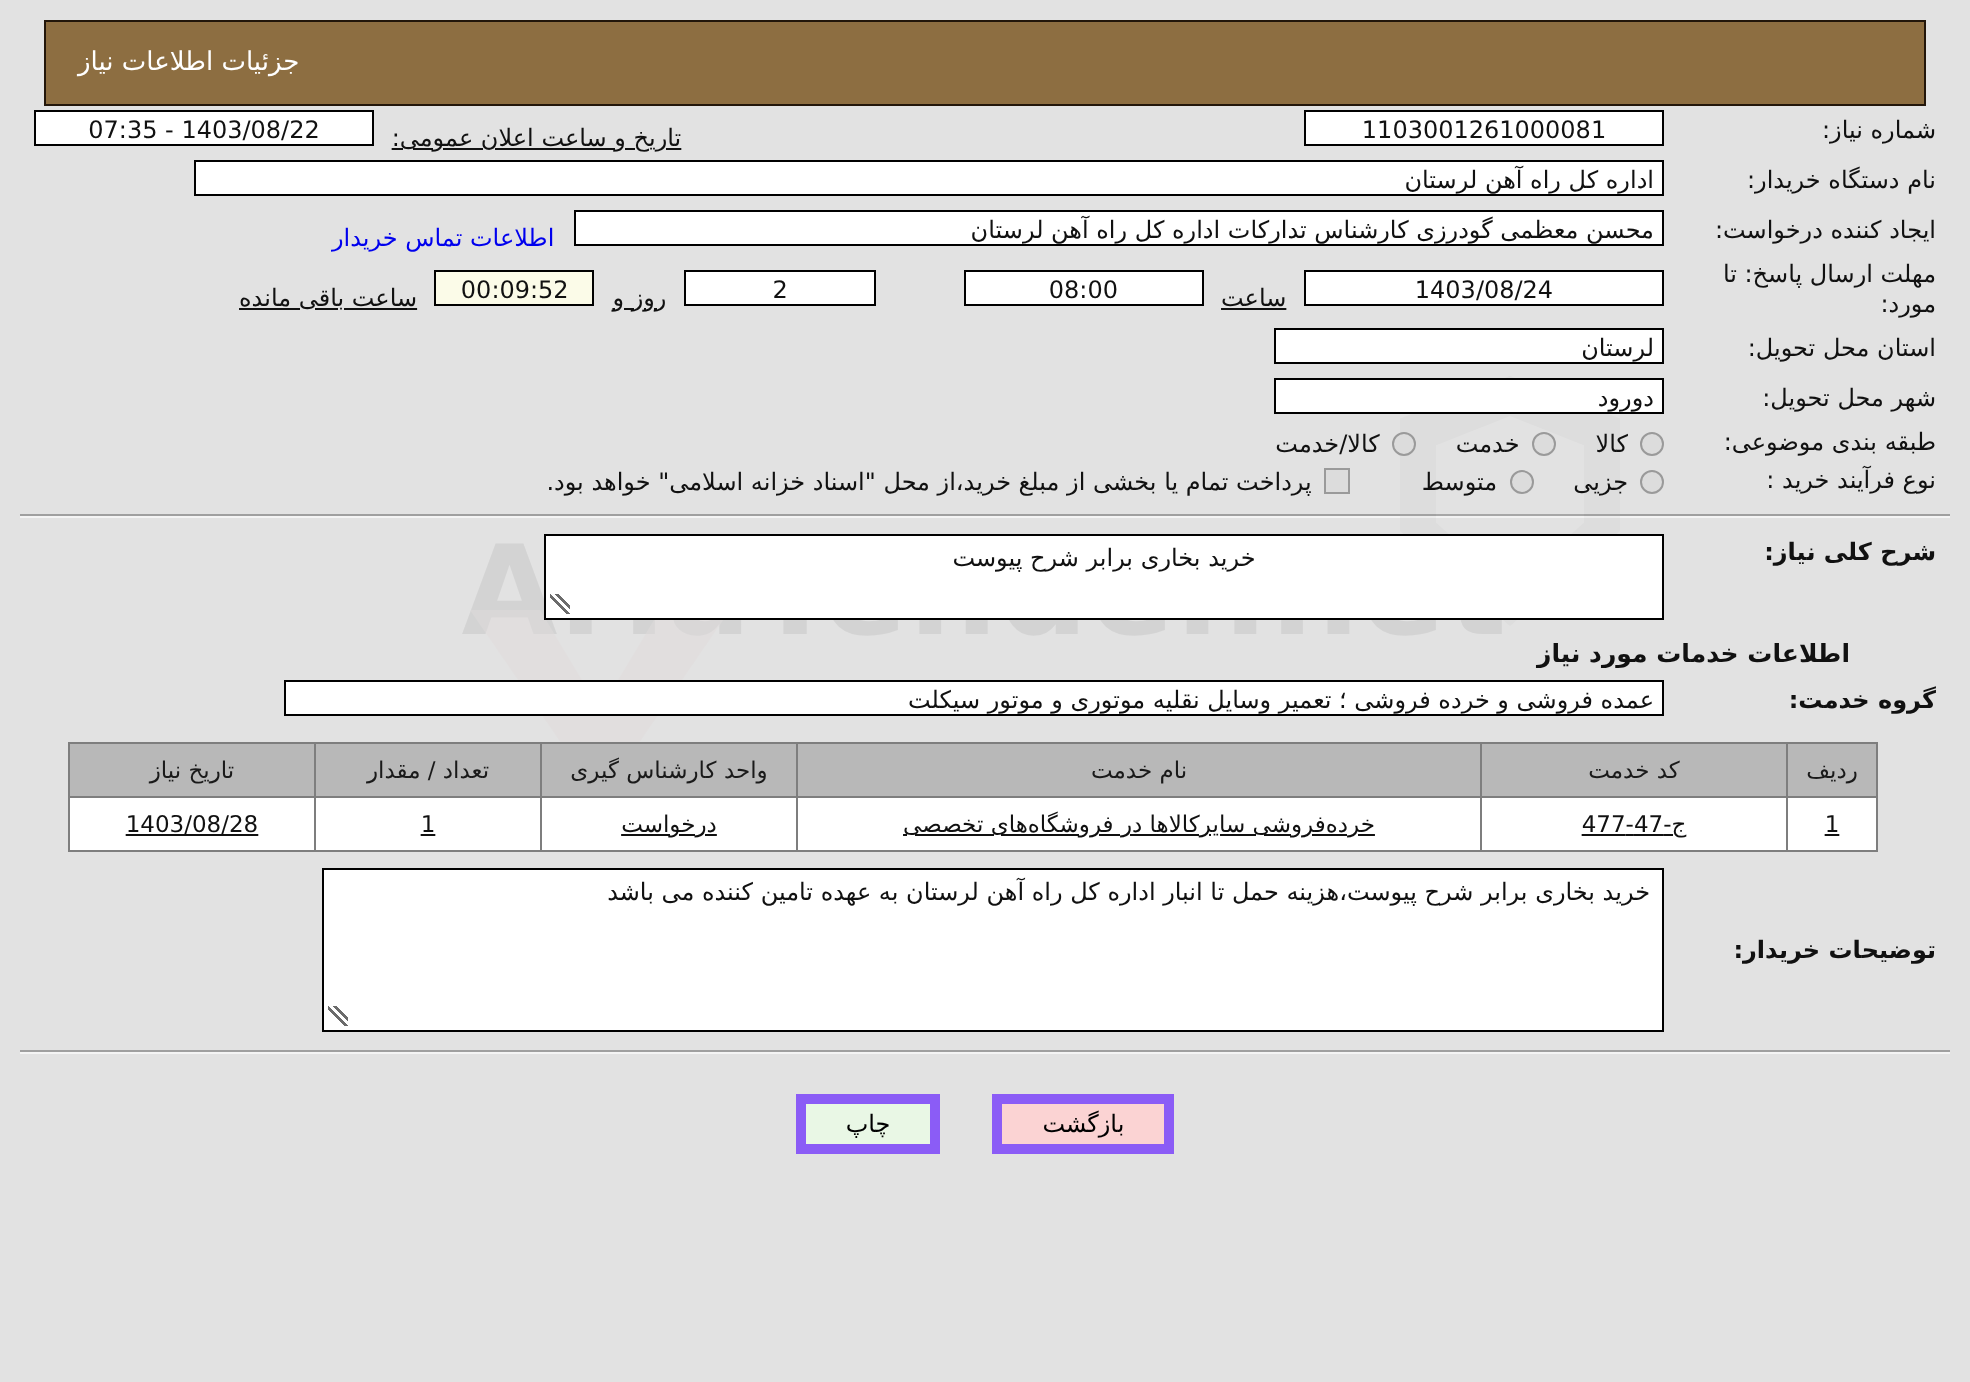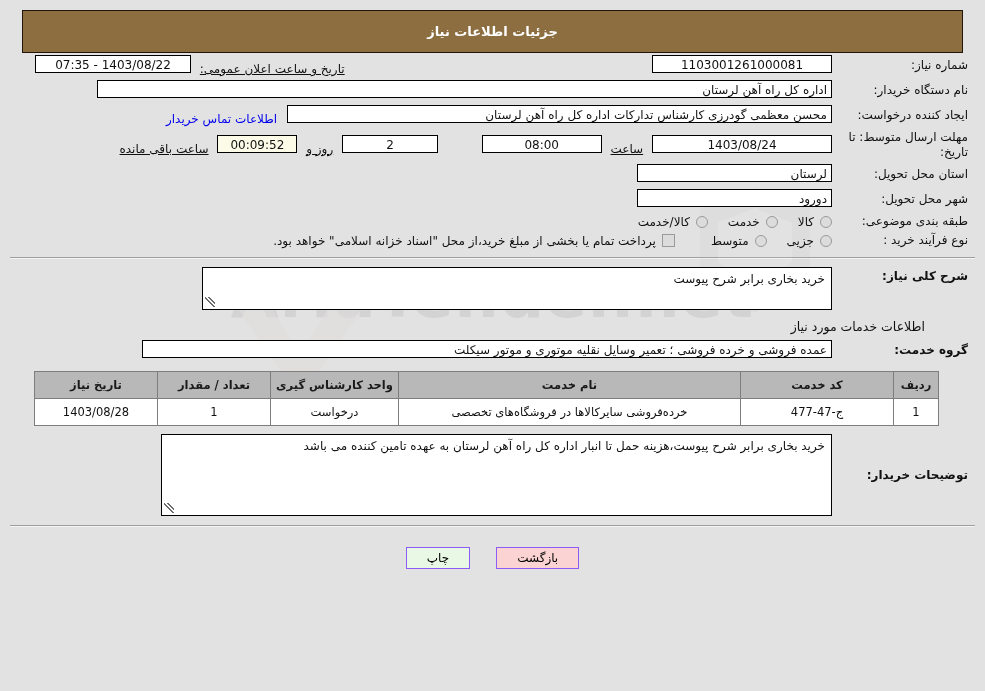--- a/index.html
+++ b/index.html
@@ -71,26 +71,25 @@
   }
 
   
   .titlebar {
     margin: 10px 22px 0 22px;
     height: 43px;
     background: #8d6e41;
     border: 1px solid #22160a;
     display: flex;
     align-items: center;
-    justify-content: center;
+    justify-content: flex-end;
     padding: 0 16px;
     box-sizing: border-box;
     position: relative;
     z-index: 2;
-    font-weight: bold;
   }
   .titlebar .title {
     color: #ffffff;
     font-size: 13px;
   }
 
   
   .panel {
     position: relative;
     z-index: 1;
@@ -136,21 +135,21 @@
     font-family: "DejaVu Sans", "Liberation Sans", sans-serif;
   }
   .inp.center { text-align: center; }
   .inp.cream { background: #fbfbe8; }
 
   .w-num   { width: 180px; }
   .w-date  { width: 180px; }
   .w-time  { width: 120px; }
   .w-days  { width: 96px;  }
   .w-cnt   { width: 80px;  }
-  .w-pub   { width: 156px; margin-left: 18px; }
+  .w-pub   { width: 170px; }
   .w-prov  { width: 195px; }
 
   .inline-lbl {
     font-size: 12px;
     padding: 0 5px;
     white-space: nowrap;
     text-decoration: underline;
   }
   .link {
     color: #0000ee;
@@ -204,64 +203,65 @@
     content: "";
     position: absolute;
     left: 2px;
     bottom: 2px;
     width: 10px;
     height: 10px;
     background:
       linear-gradient(45deg, transparent 42%, #6b6b6b 42%, #6b6b6b 52%, transparent 52%),
       linear-gradient(45deg, transparent 62%, #6b6b6b 62%, #6b6b6b 72%, transparent 72%);
   }
-  .ta-need { width: 630px; height: 43px; }
+  .ta-need { width: 560px; height: 43px; text-align: center; }
   .ta-buyer { width: 671px; height: 82px; }
 
   .sec-head {
-    font-weight: normal;
+    font-weight: bold;
     font-size: 12.5px;
     padding: 7px 0 4px 0;
   }
   .bold-lbl { font-weight: bold; font-size: 12.5px; }
 
   
   table.grid {
     border-collapse: collapse;
     width: 905px;
     margin: 8px 0 0 0;
     background: #ffffff;
   }
   table.grid th {
     background: #b8b8b8;
     border: 1px solid #7e7e7e;
     font-size: 11.5px;
-    font-weight: bold;
+    font-weight: normal;
     height: 24px;
     color: #1a1a1a;
   }
   table.grid td {
     border: 1px solid #7e7e7e;
     font-size: 11.5px;
     height: 24px;
     text-align: center;
     background: #ffffff;
+    text-decoration: underline;
   }
 
   
   .btnbar {
     display: flex;
     justify-content: center;
     gap: 26px;
     padding-top: 14px;
     position: relative;
     z-index: 2;
   }
   .btn {
-    border: 1px solid #8b5cf6;
+    border: 5px solid #8b5cf6;
     font-size: 12px;
     padding: 3px 20px;
     cursor: pointer;
     font-family: "DejaVu Sans", "Liberation Sans", sans-serif;
   }
   .btn-print { background: #e9f7e5; }
   .btn-back  { background: #fbd3d3; }
 </style>
 </head>
 <body>
@@ -298,21 +298,21 @@
       </td>
     </tr>
     <tr>
       <td class="lbl">ایجاد کننده درخواست:</td>
       <td colspan="2">
         <span class="inp" style="width:545px">محسن معظمی گودرزی کارشناس تدارکات اداره کل راه آهن لرستان</span>
         <span class="link">اطلاعات تماس خریدار</span>
       </td>
     </tr>
     <tr>
-      <td class="lbl">مهلت ارسال متوسط: تا تاریخ:</td>
+      <td class="lbl">مهلت ارسال پاسخ: تا مورد:</td>
       <td colspan="2" style="white-space:nowrap">
         <span class="inp w-date center">1403/08/24</span>
         <span class="inline-lbl">ساعت</span>
         <span class="inp w-time center">08:00</span>
         <span style="display:inline-block;width:36px"></span>
         <span class="inp w-days center">2</span>
         <span class="inline-lbl">روز و</span>
         <span class="inp w-cnt center cream">00:09:52</span>
         <span class="inline-lbl">ساعت باقی مانده</span>
       </td>

